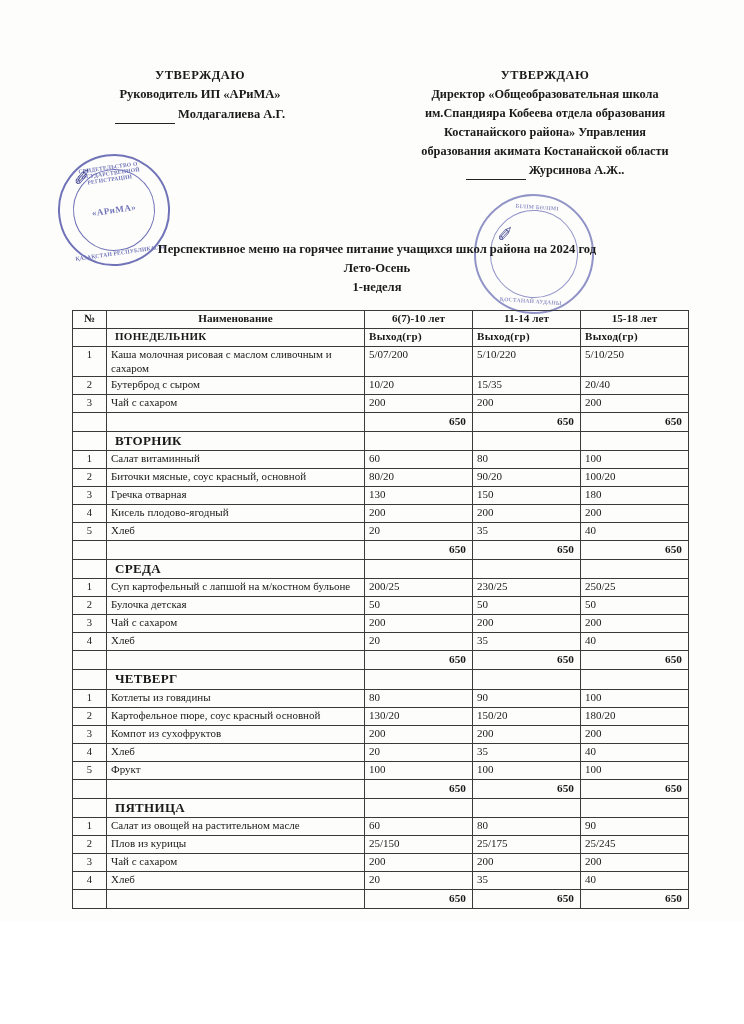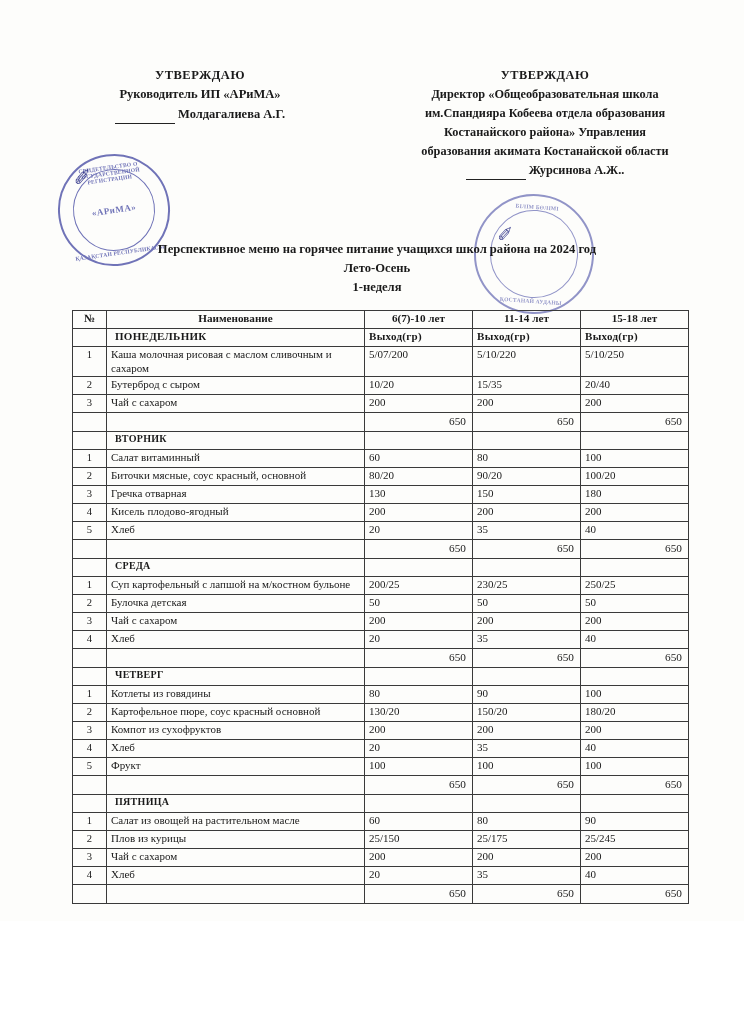--- a/index.html
+++ b/index.html
@@ -190,32 +190,32 @@
   }
   td.num {
     text-align: center;
     font-size: 10.6px;
   }
   td.name { text-align: left; margin-left: 6px; }
   td.val { text-align: left; padding-left: 6px; }
 
   tr.day td {
     font-weight: bold;
-    font-size: 10px;
+    font-size: 13px;
     letter-spacing: .3px;
   }
   tr.day td.name { padding-left: 8px; }
 
   tr.headrow td {
     font-weight: bold;
     font-size: 11px;
   }
   tr.total td {
     text-align: right;
-    font-weight: normal;
+    font-weight: bold;
     font-size: 11.3px;
     padding-right: 6px;
     height: 16px;
   }
   tr.total td.num, tr.total td.name { border-right: 1px solid #3a3a3a; }
 </style>
 </head>
 <body>
 
 <div class="page">

